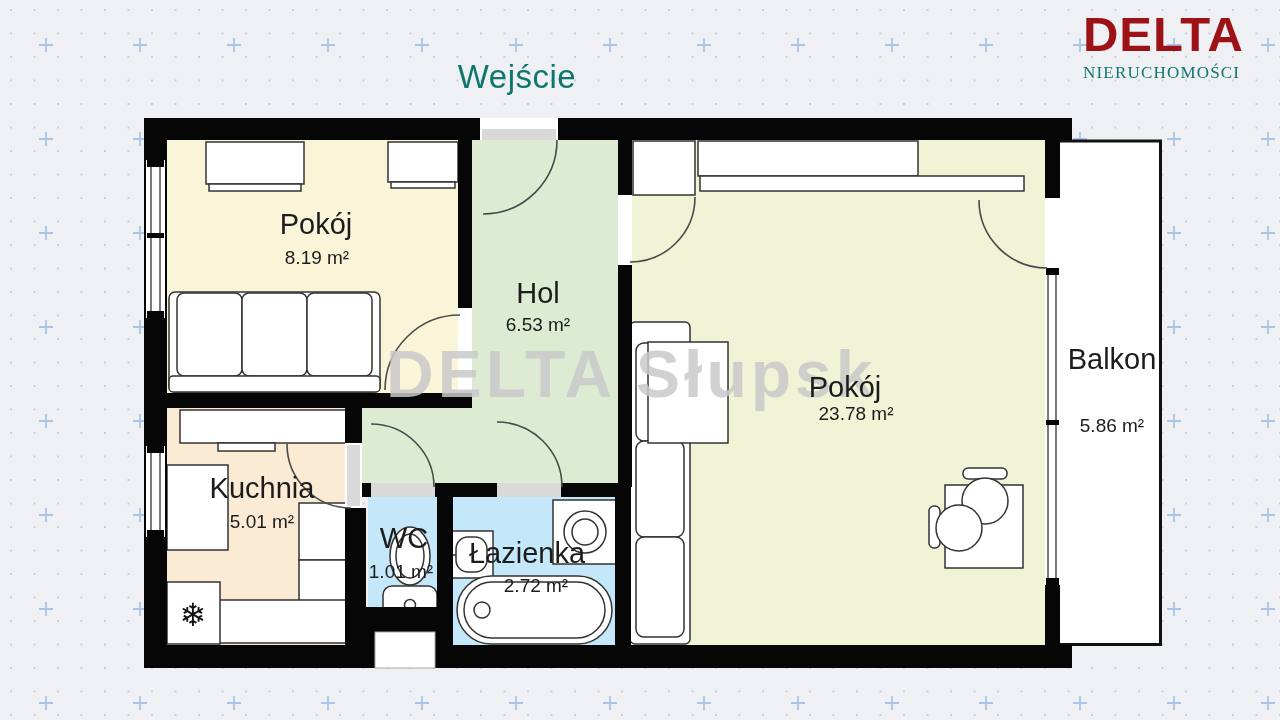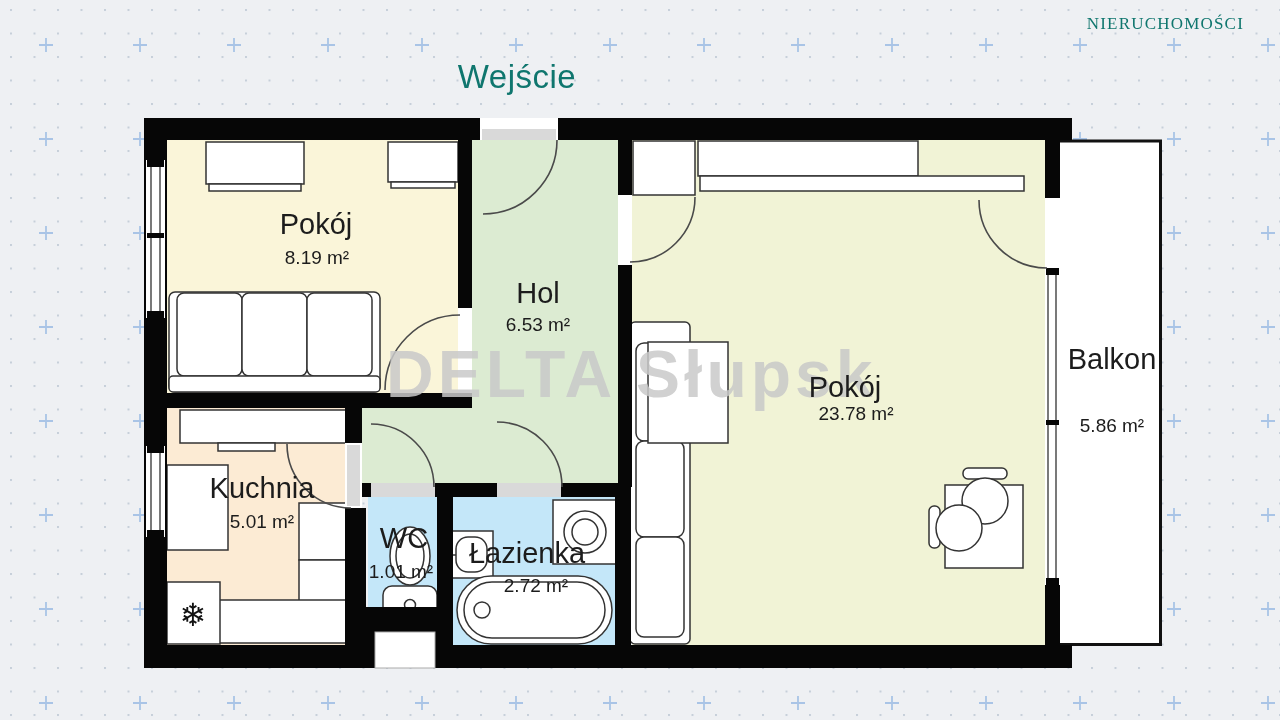--- a/index.html
+++ b/index.html
@@ -202,16 +202,17 @@
       <text class="room-label" x="527" y="563" font-size="27">Łazienka</text>
       <text class="room-area" x="536" y="592" font-size="18">2.72 m²</text>
       <text class="room-label" x="1112" y="369" font-size="27">Balkon</text>
       <text class="room-area" x="1112" y="432" font-size="17">5.86 m²</text>
     </g>
   </svg>
 
   <div class="page-title">Wejście</div>
 
   <div class="logo">
+    <div class="logo-brand" style="color:#9d1216;">DELTA</div>
     <div class="logo-tagline" style="color:#0f766e;">NIERUCHOMOŚCI</div>
   </div>
 
 </div>
 
 </body></html>

